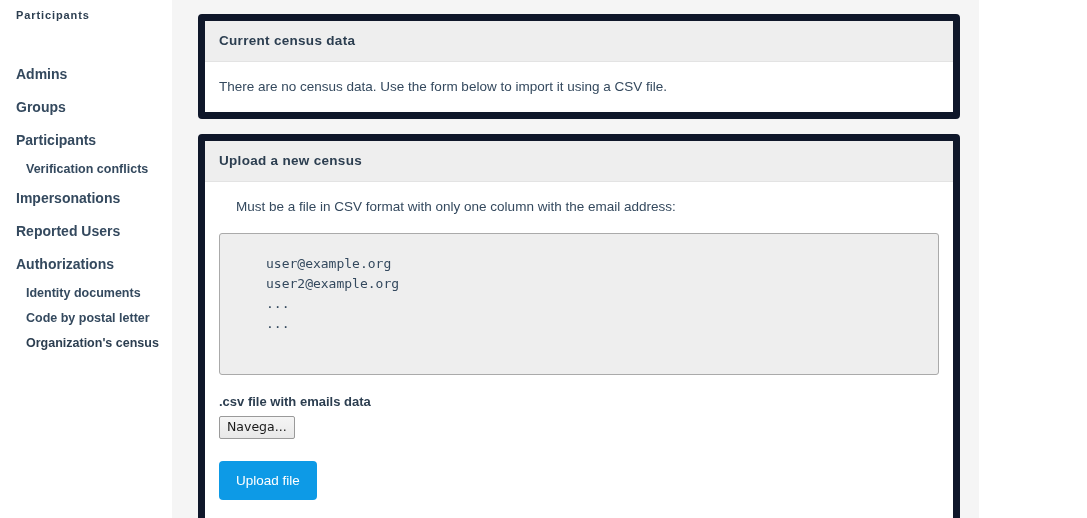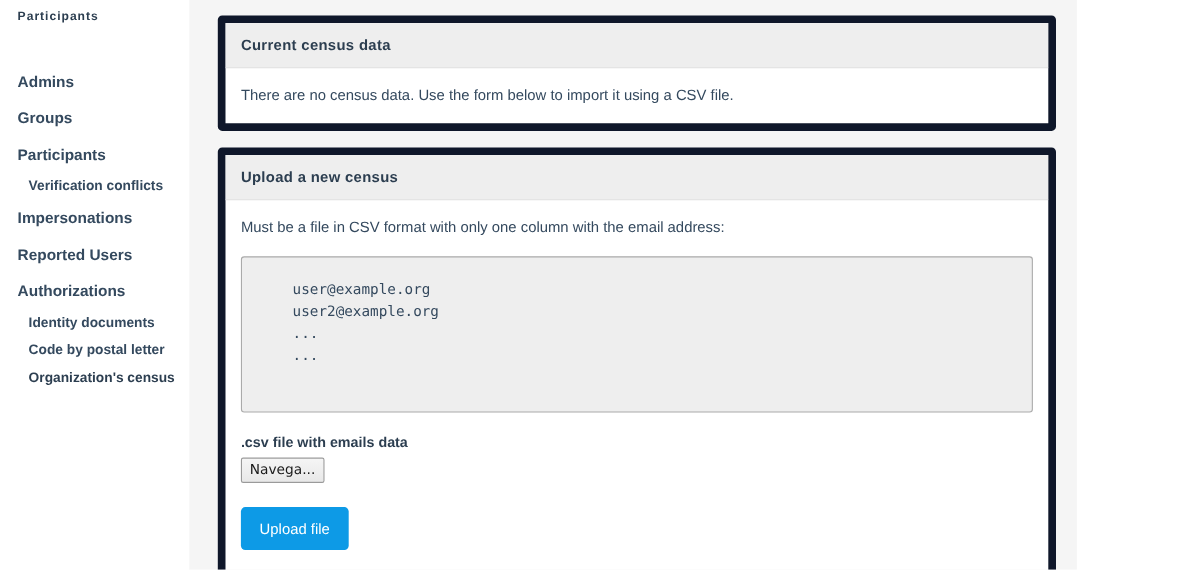--- a/index.html
+++ b/index.html
@@ -98,21 +98,21 @@
     padding: 15px 14px 15px 14px;
     font-size: 13.5px;
     color: #34495e;
     line-height: 20px;
   }
   .panel-body.tall {
     padding-bottom: 28px;
   }
 
   .intro-text {
-    margin: 0 0 16px 0;
+    margin: 0 0 16px 17px;
     font-size: 13.5px;
     color: #34495e;
     line-height: 20px;
   }
   .intro-text.nomargin {
     margin: 0;
   }
 
   pre.code-sample {
     background: #eeeeee;

